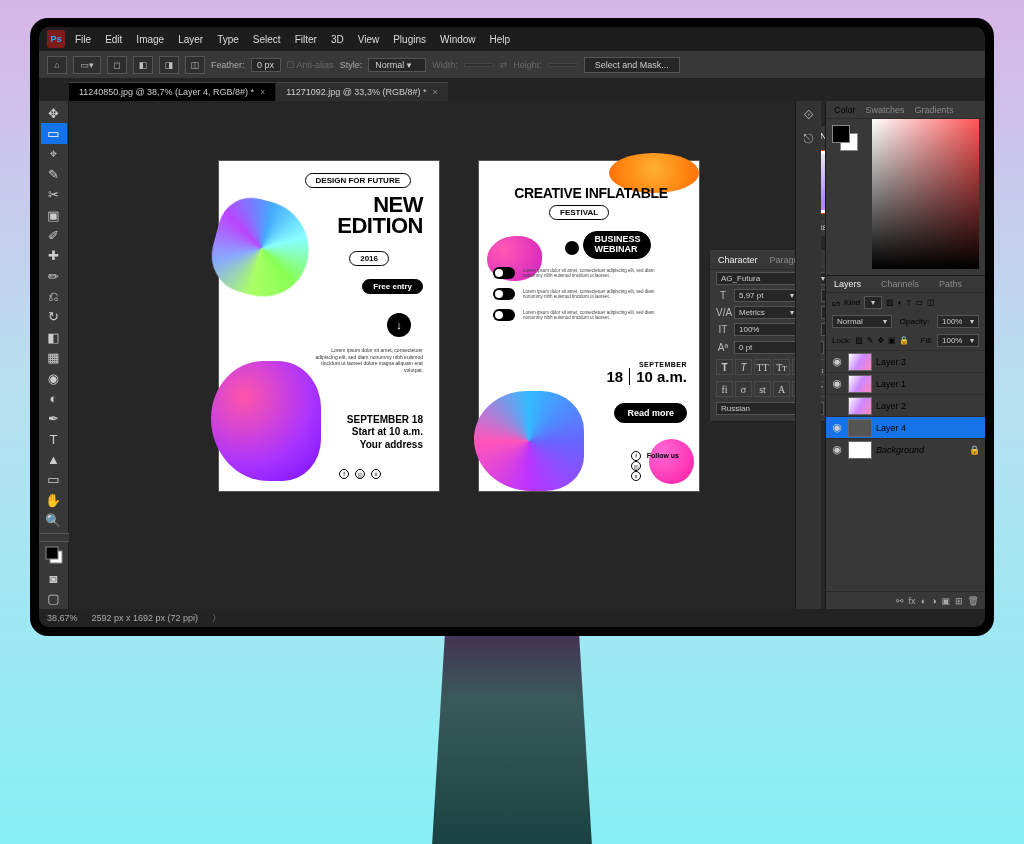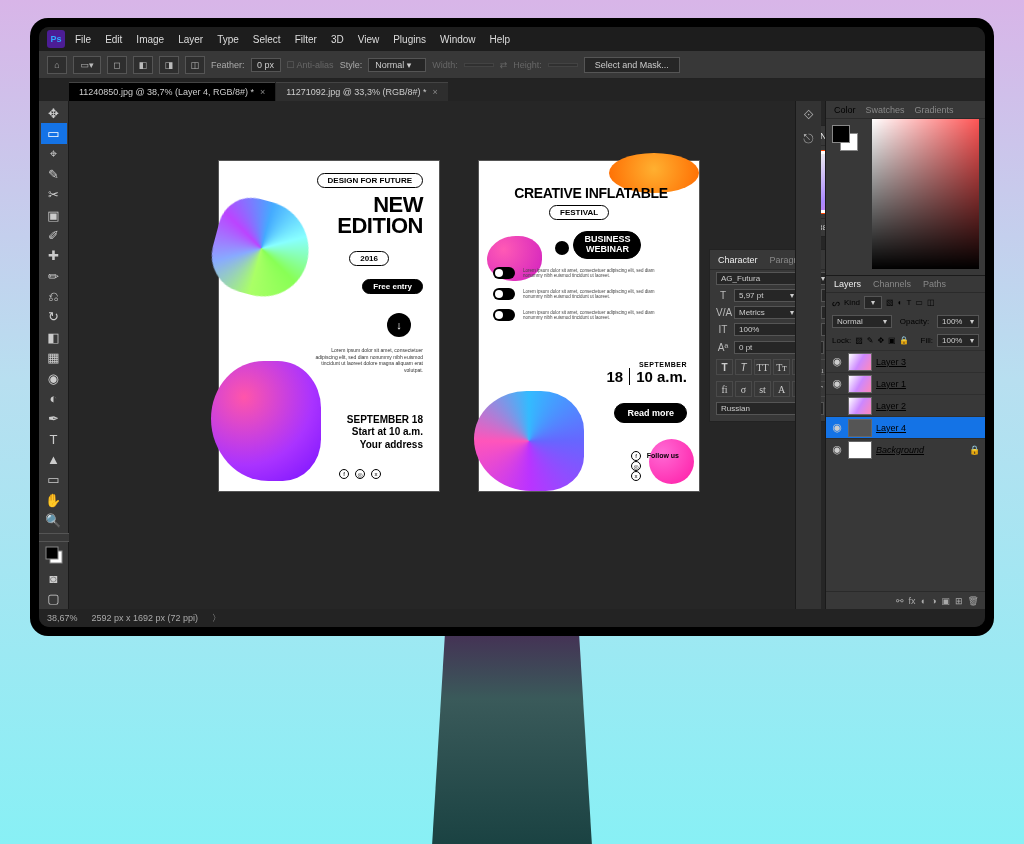--- a/index.html
+++ b/index.html
@@ -3,21 +3,21 @@
 <meta charset="utf-8">
 <style>
 * { margin: 0; padding: 0; box-sizing: border-box; font-family: -apple-system, Helvetica, Arial, sans-serif; }
 body { width: 1024px; height: 844px; background: linear-gradient(to bottom, #d8b5e8 0%, #b8dff0 45%, #88f0f5 100%); overflow: hidden; }
 
 .monitor { position: absolute; left: 30px; top: 18px; width: 964px; height: 618px; background: #000; border-radius: 18px; padding: 0; }
 .screen { position: absolute; left: 9px; top: 9px; width: 946px; height: 600px; background: #1b1b1b; border-radius: 10px; overflow: hidden; }
 .stand-neck { position: absolute; left: 432px; top: 636px; width: 160px; height: 210px; background: linear-gradient(to bottom, #435 0%, #3a5a5a 30%, #1a4242 100%); clip-path: polygon(8% 0, 92% 0, 100% 100%, 0 100%); }
 
 .ps-bar { height: 24px; background: #1d1d1d; display: flex; align-items: center; padding: 0 8px; font-size: 10px; color: #ccc; }
-.ps-logo { width: 18px; height: 18px; background: #4c1d95; color: #31a8ff; display: flex; align-items: center; justify-content: center; font-weight: bold; border-radius: 3px; margin-right: 10px; font-size: 9px; }
+.ps-logo { width: 18px; height: 18px; background: #7f1d1d; color: #31a8ff; display: flex; align-items: center; justify-content: center; font-weight: bold; border-radius: 3px; margin-right: 10px; font-size: 9px; }
 .menu-item { margin-right: 14px; cursor: pointer; color: #ddd; }
 
 .opt-bar { height: 28px; background: #383838; display: flex; align-items: center; padding: 0 8px; font-size: 9px; color: #aaa; gap: 6px; border-bottom: 1px solid #222; }
 .opt-btn { width: 20px; height: 18px; background: #2e2e2e; border: 1px solid #555; display: flex; align-items: center; justify-content: center; color: #bbb; }
 .opt-field { background: #262626; border: 1px solid #555; padding: 1px 4px; color: #ccc; min-width: 30px; text-align: center; }
 .opt-select { background: #262626; border: 1px solid #555; padding: 1px 14px 1px 6px; color: #ccc; position: relative; }
 
 .tabs-row { height: 22px; background: #232323; display: flex; align-items: end; padding-left: 30px; font-size: 9px; }
 .doc-tab { padding: 4px 10px; background: #2e2e2e; color: #ccc; margin-right: 1px; display: flex; align-items: center; gap: 6px; border-top: 1px solid #444; }
 .doc-tab.active { background: #000000; }
@@ -38,33 +38,33 @@
 .blob { position: absolute; border-radius: 50%; filter: blur(0); }
 #ab1 .b1 { left: -5px; top: 40px; width: 95px; height: 95px; background: conic-gradient(#4af, #8ff, #8f5, #af6, #8af, #b4f, #4af); border-radius: 40% 60% 55% 45%; transform: rotate(15deg); }
 #ab1 .b2 { left: -8px; top: 200px; width: 110px; height: 120px; background: radial-gradient(circle at 30% 30%, #f5a, #a3f 60%, #71f); border-radius: 55% 45% 40% 60%; }
 #ab2 .b1 { left: 130px; top: -8px; width: 90px; height: 40px; background: radial-gradient(circle at 50% 40%, #ffb030, #ff6a00); border-radius: 50%; }
 #ab2 .b2 { left: 8px; top: 75px; width: 55px; height: 45px; background: radial-gradient(circle at 30% 30%, #ff5ab5, #d020c0); border-radius: 55% 45% 50% 50%; }
 #ab2 .b3 { left: -5px; top: 230px; width: 110px; height: 100px; background: conic-gradient(#3bf, #66f, #b3f, #f5b, #3bf); border-radius: 55% 45% 40% 60%; }
 #ab2 .b4 { left: 170px; top: 278px; width: 45px; height: 45px; background: radial-gradient(circle at 30% 30%, #ff6ad5, #ff1aa5); border-radius: 50%; }
 
 .pill { display: inline-block; border: 1.5px solid #000; border-radius: 999px; padding: 2px 10px; font-size: 8px; font-weight: 600; }
 .pill.dark { background: #000; color: #fff; border-color: #000; }
-#ab1 .hdr { position: absolute; right: 16px; top: 12px; }
+#ab1 .hdr { position: absolute; right: 28px; top: 12px; }
 #ab1 .ttl { position: absolute; right: 16px; top: 34px; font-size: 22px; font-weight: 900; text-align: right; line-height: .95; letter-spacing: -.5px; }
 #ab1 .yr { position: absolute; right: 50px; top: 90px; }
 #ab1 .entry { position: absolute; right: 16px; top: 118px; }
 #ab1 .circ { position: absolute; right: 28px; top: 152px; width: 24px; height: 24px; border-radius: 50%; background: #000; color: #fff; display: flex; align-items: center; justify-content: center; font-size: 11px; }
 #ab1 .body { position: absolute; right: 16px; top: 186px; width: 115px; font-size: 5px; color: #333; text-align: right; line-height: 1.3; }
 #ab1 .date { position: absolute; right: 16px; bottom: 40px; text-align: right; font-size: 10px; font-weight: 700; line-height: 1.25; }
 #ab1 .soc { position: absolute; right: 58px; bottom: 12px; display: flex; gap: 6px; }
 .soc span { width: 10px; height: 10px; border: 1px solid #000; border-radius: 50%; display: flex; align-items: center; justify-content: center; font-size: 6px; }
 
 #ab2 .h2 { position: absolute; left: 12px; top: 24px; font-size: 14px; font-weight: 900; letter-spacing: -.3px; width: 200px; text-align: center; }
 #ab2 .fest { position: absolute; left: 70px; top: 44px; }
-#ab2 .biz { position: absolute; left: 76px; top: 70px; text-align: center; line-height: 1; }
+#ab2 .biz { position: absolute; left: 86px; top: 70px; line-height: 1; }
 #ab2 .togs { position: absolute; left: 14px; top: 106px; }
 #ab2 .togrow { display: flex; align-items: center; gap: 8px; margin-bottom: 9px; }
 #ab2 .tog { width: 22px; height: 12px; background: #000; border-radius: 6px; position: relative; flex-shrink: 0; }
 #ab2 .tog::after { content: ''; width: 8px; height: 8px; background: #fff; border-radius: 50%; position: absolute; top: 2px; left: 2px; }
 #ab2 .togt { font-size: 4.5px; color: #444; line-height: 1.2; width: 145px; }
 #ab2 .sep { position: absolute; right: 12px; top: 200px; text-align: right; }
 #ab2 .sep .sm { font-size: 7px; font-weight: 700; letter-spacing: .5px; }
 #ab2 .sep .big { font-size: 15px; font-weight: 900; }
 #ab2 .sep .d18 { font-size: 15px; font-weight: 900; border-right: 1px solid #000; padding-right: 6px; margin-right: 6px; }
 #ab2 .read { position: absolute; right: 12px; top: 242px; }
@@ -90,29 +90,29 @@
 .char-btns { display: flex; gap: 2px; padding: 3px 6px; }
 .cb { width: 17px; height: 16px; background: #383838; border: 1px solid #4a4a4a; display: flex; align-items: center; justify-content: center; font-size: 10px; font-family: Georgia, serif; }
 
 .right-col { position: absolute; right: 0; top: 0; width: 160px; height: 100%; background: #383838; border-left: 1px solid #1a1a1a; display: flex; flex-direction: column; margin-left: 18px; }
 .color-row { height: 18px; display: flex; padding: 0 8px; align-items: center; gap: 10px; font-size: 9px; border-bottom: 1px solid #2a2a2a; }
 .color-swatch { margin: 6px; width: 28px; height: 26px; position: relative; }
 .color-swatch .a { position: absolute; width: 18px; height: 18px; background: #000; border: 1px solid #888; }
 .color-swatch .b { position: absolute; width: 18px; height: 18px; background: #fff; border: 1px solid #888; left: 8px; top: 8px; }
 .color-body { height: 150px; margin: 0 6px 6px; background: linear-gradient(to right, #fff, #f55), linear-gradient(to top, #000, transparent); background-blend-mode: multiply; }
 
-.layers-head { display: flex; padding: 3px 8px; gap: 12px; font-size: 9px; border-top: 1px solid #1a1a1a; }
+.layers-head { display: flex; padding: 3px 8px; gap: 20px; font-size: 9px; border-top: 1px solid #1a1a1a; }
 .layers-opts { padding: 3px 6px; display: flex; align-items: center; gap: 4px; font-size: 8px; border-top: 1px solid #2a2a2a; }
 .layers-blend { padding: 3px 6px; display: flex; align-items: center; gap: 4px; font-size: 8px; justify-content: space-between; }
 .layer-row { display: flex; align-items: center; height: 22px; padding: 0 4px; gap: 4px; border-top: 1px solid #2e2e2e; font-size: 9px; }
 .layer-row.sel { background: #1473e6; }
 .layer-eye { width: 14px; color: #ccc; font-size: 11px; text-align: center; }
 .layer-thumb { width: 24px; height: 18px; background: linear-gradient(120deg, #fff, #c8f, #f8b); border: 1px solid #666; }
 .layer-row.bg .layer-thumb { background: #fff; }
-.layer-name { font-style: normal; text-decoration: underline; }
+.layer-name { font-style: normal; }
 .layer-row.bg .layer-name { font-style: italic; }
 .layer-foot { height: 18px; border-top: 1px solid #2a2a2a; display: flex; justify-content: flex-end; align-items: center; gap: 5px; padding: 0 6px; font-size: 9px; color: #aaa; margin-top: auto; }
 
 .ico-row { position: absolute; right: 164px; top: 0; width: 26px; height: 100%; background: #333; display: flex; flex-direction: column; align-items: center; padding-top: 6px; gap: 8px; border-left: 1px solid #1a1a1a; }
 .ico-row span { color: #aaa; font-size: 13px; }
 </style>
 </head>
 <body>
 
 <div class="stand-neck"></div>

